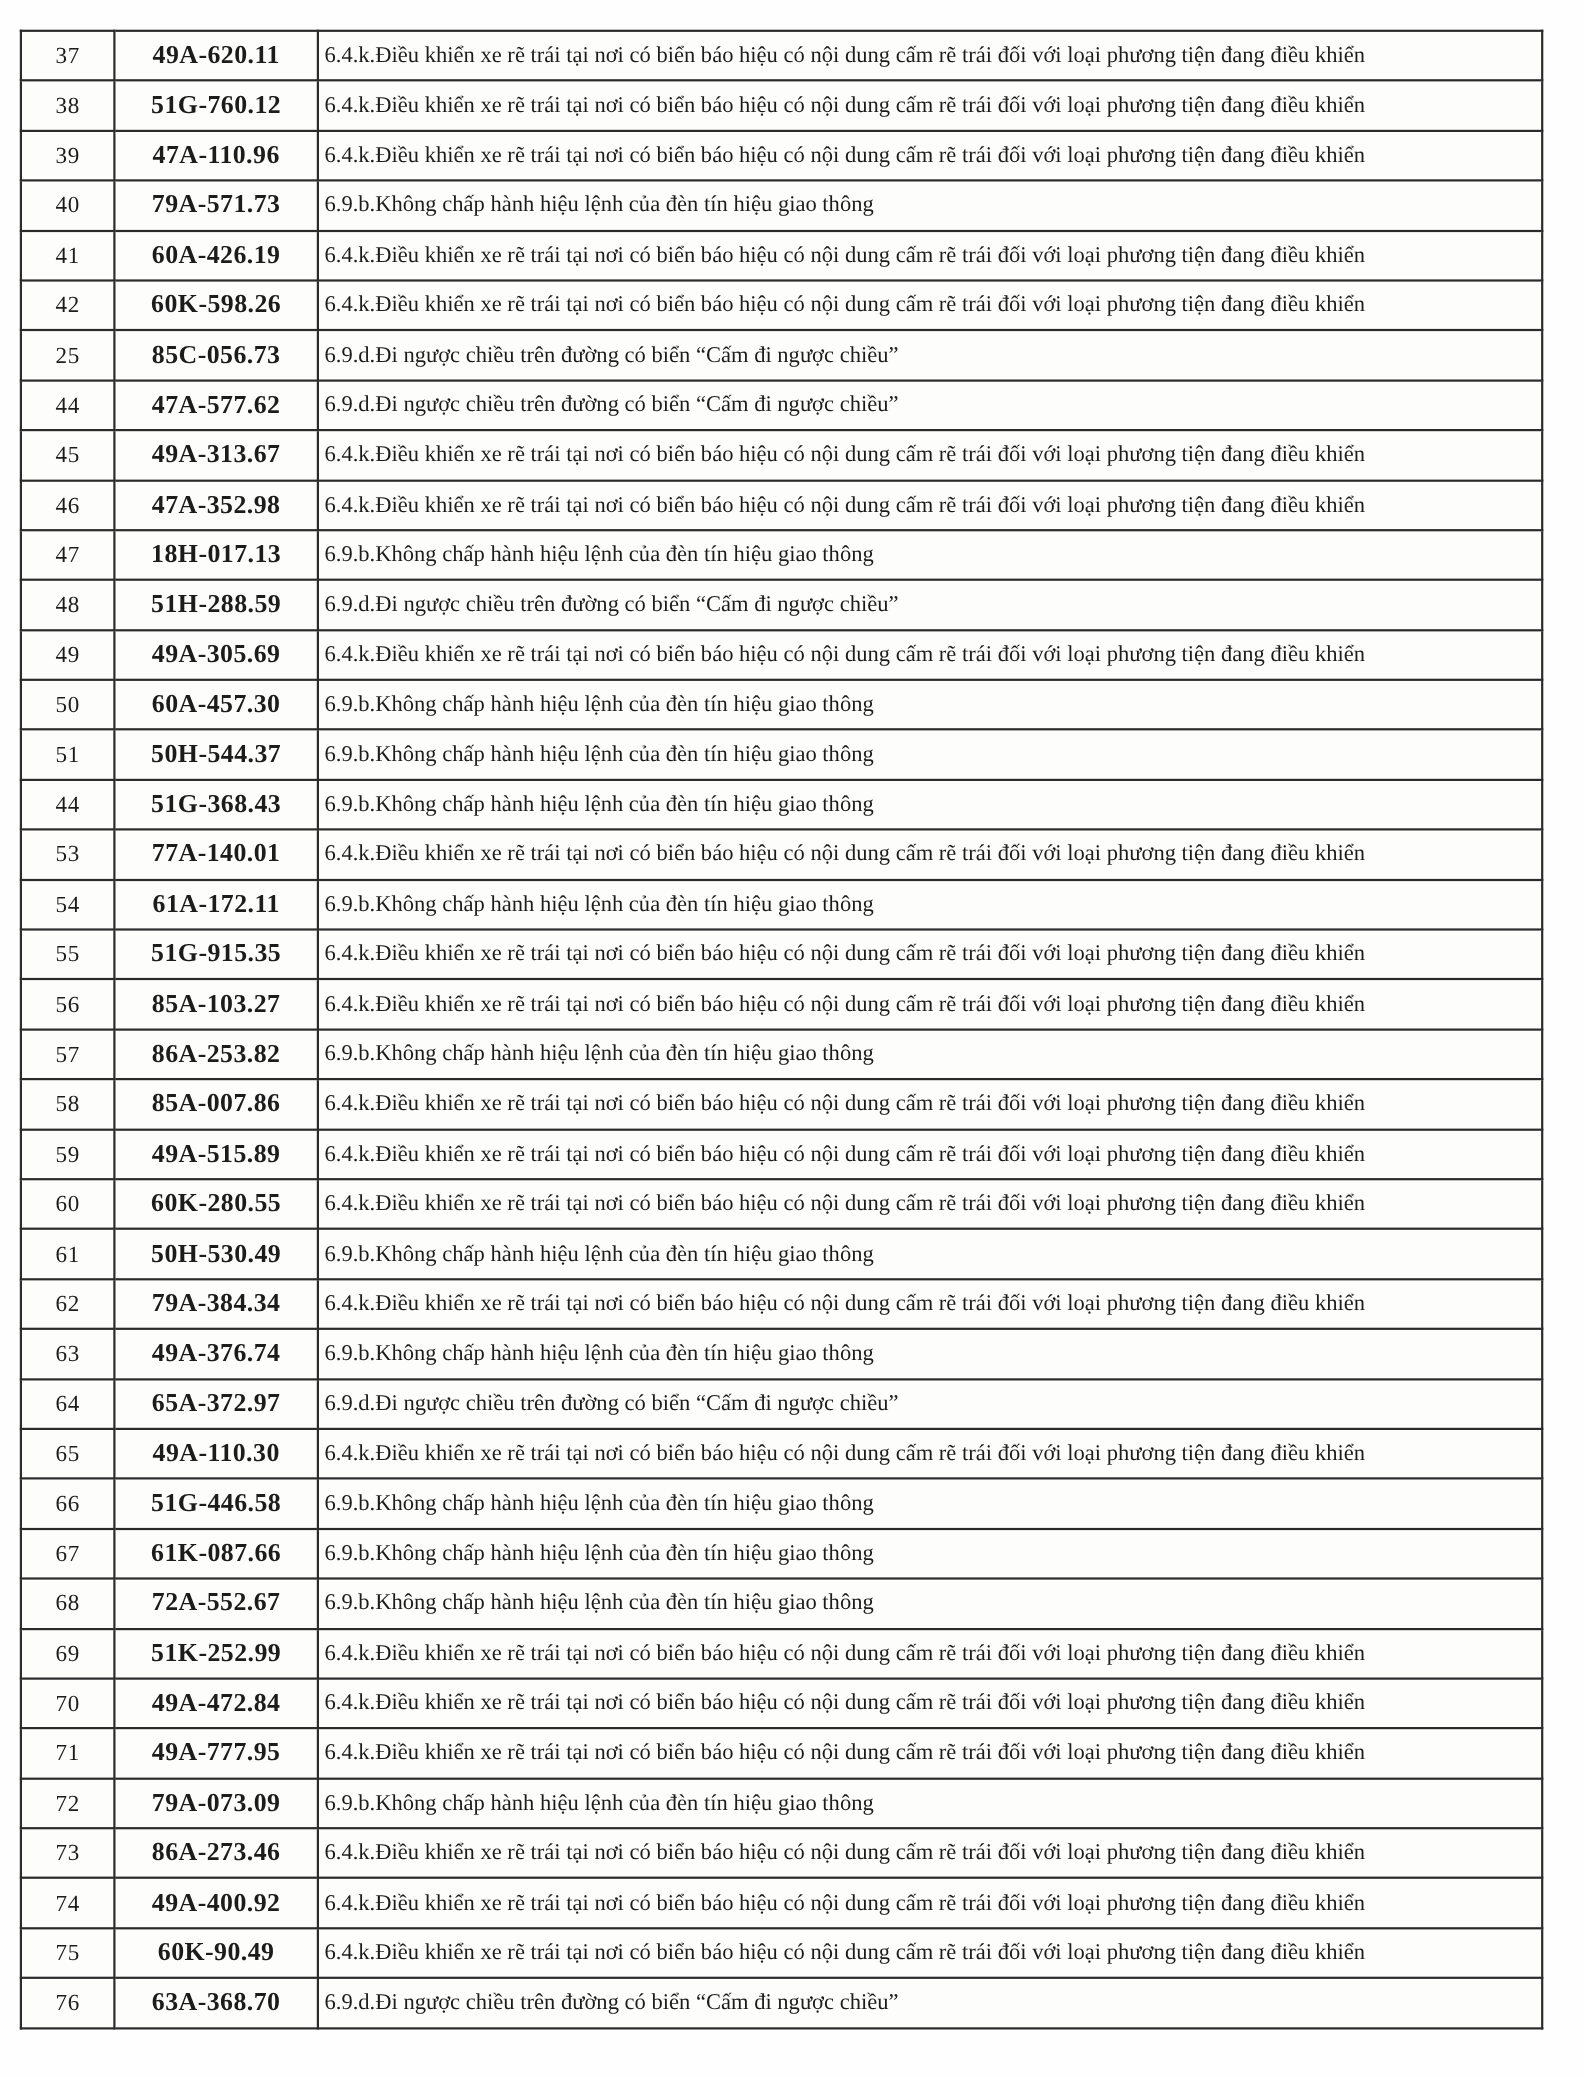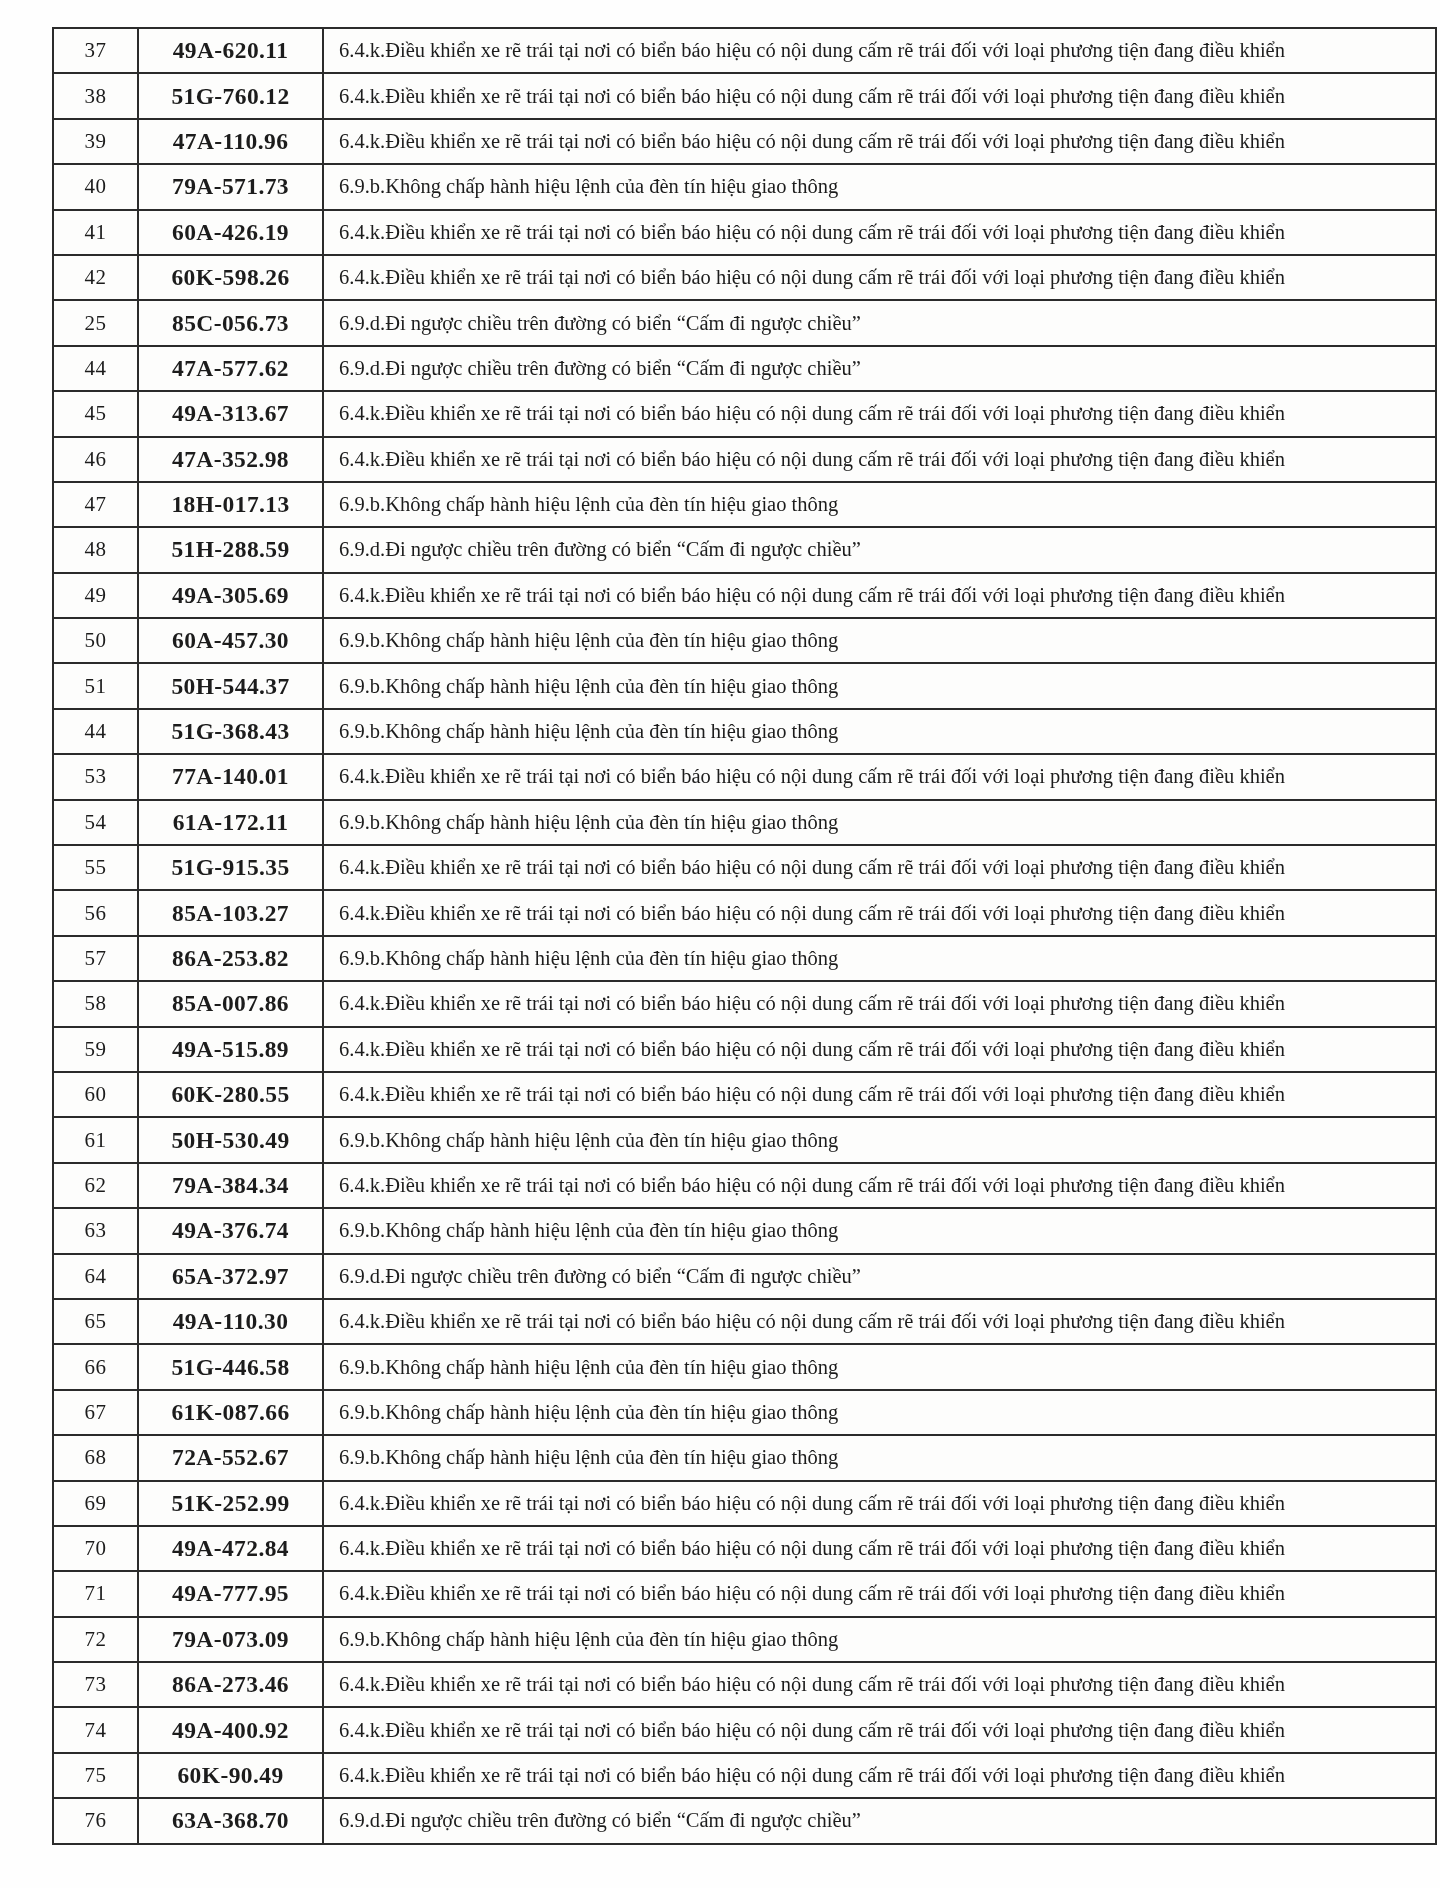--- a/index.html
+++ b/index.html
@@ -13,21 +13,21 @@
     color: #1c1c1c;
   }
   .page {
     position: relative;
     width: 1440px;
     height: 1888px;
     background: #fefefe;
   }
   table.violations {
     position: absolute;
-    left: 52px;
+    left: 18px;
     top: 27px;
     width: 1383px;
     height: 1816px;
     border-collapse: collapse;
     table-layout: fixed;
   }
   table.violations td {
     border: 2px solid #2b2b2b;
     vertical-align: middle;
     background: #fdfdfc;
@@ -45,21 +45,21 @@
   }
   td.plate {
     text-align: center;
     font-weight: bold;
     font-size: 23.5px;
     letter-spacing: 0.4px;
   }
   td.viol {
     text-align: left;
     font-size: 20.5px;
-    padding-left: 15px;
+    padding-left: 5px;
     padding-right: 2px;
   }
 </style>
 </head>
 <body>
 
 <div class="page">
   <table class="violations">
     <colgroup>
       <col class="c-no">

